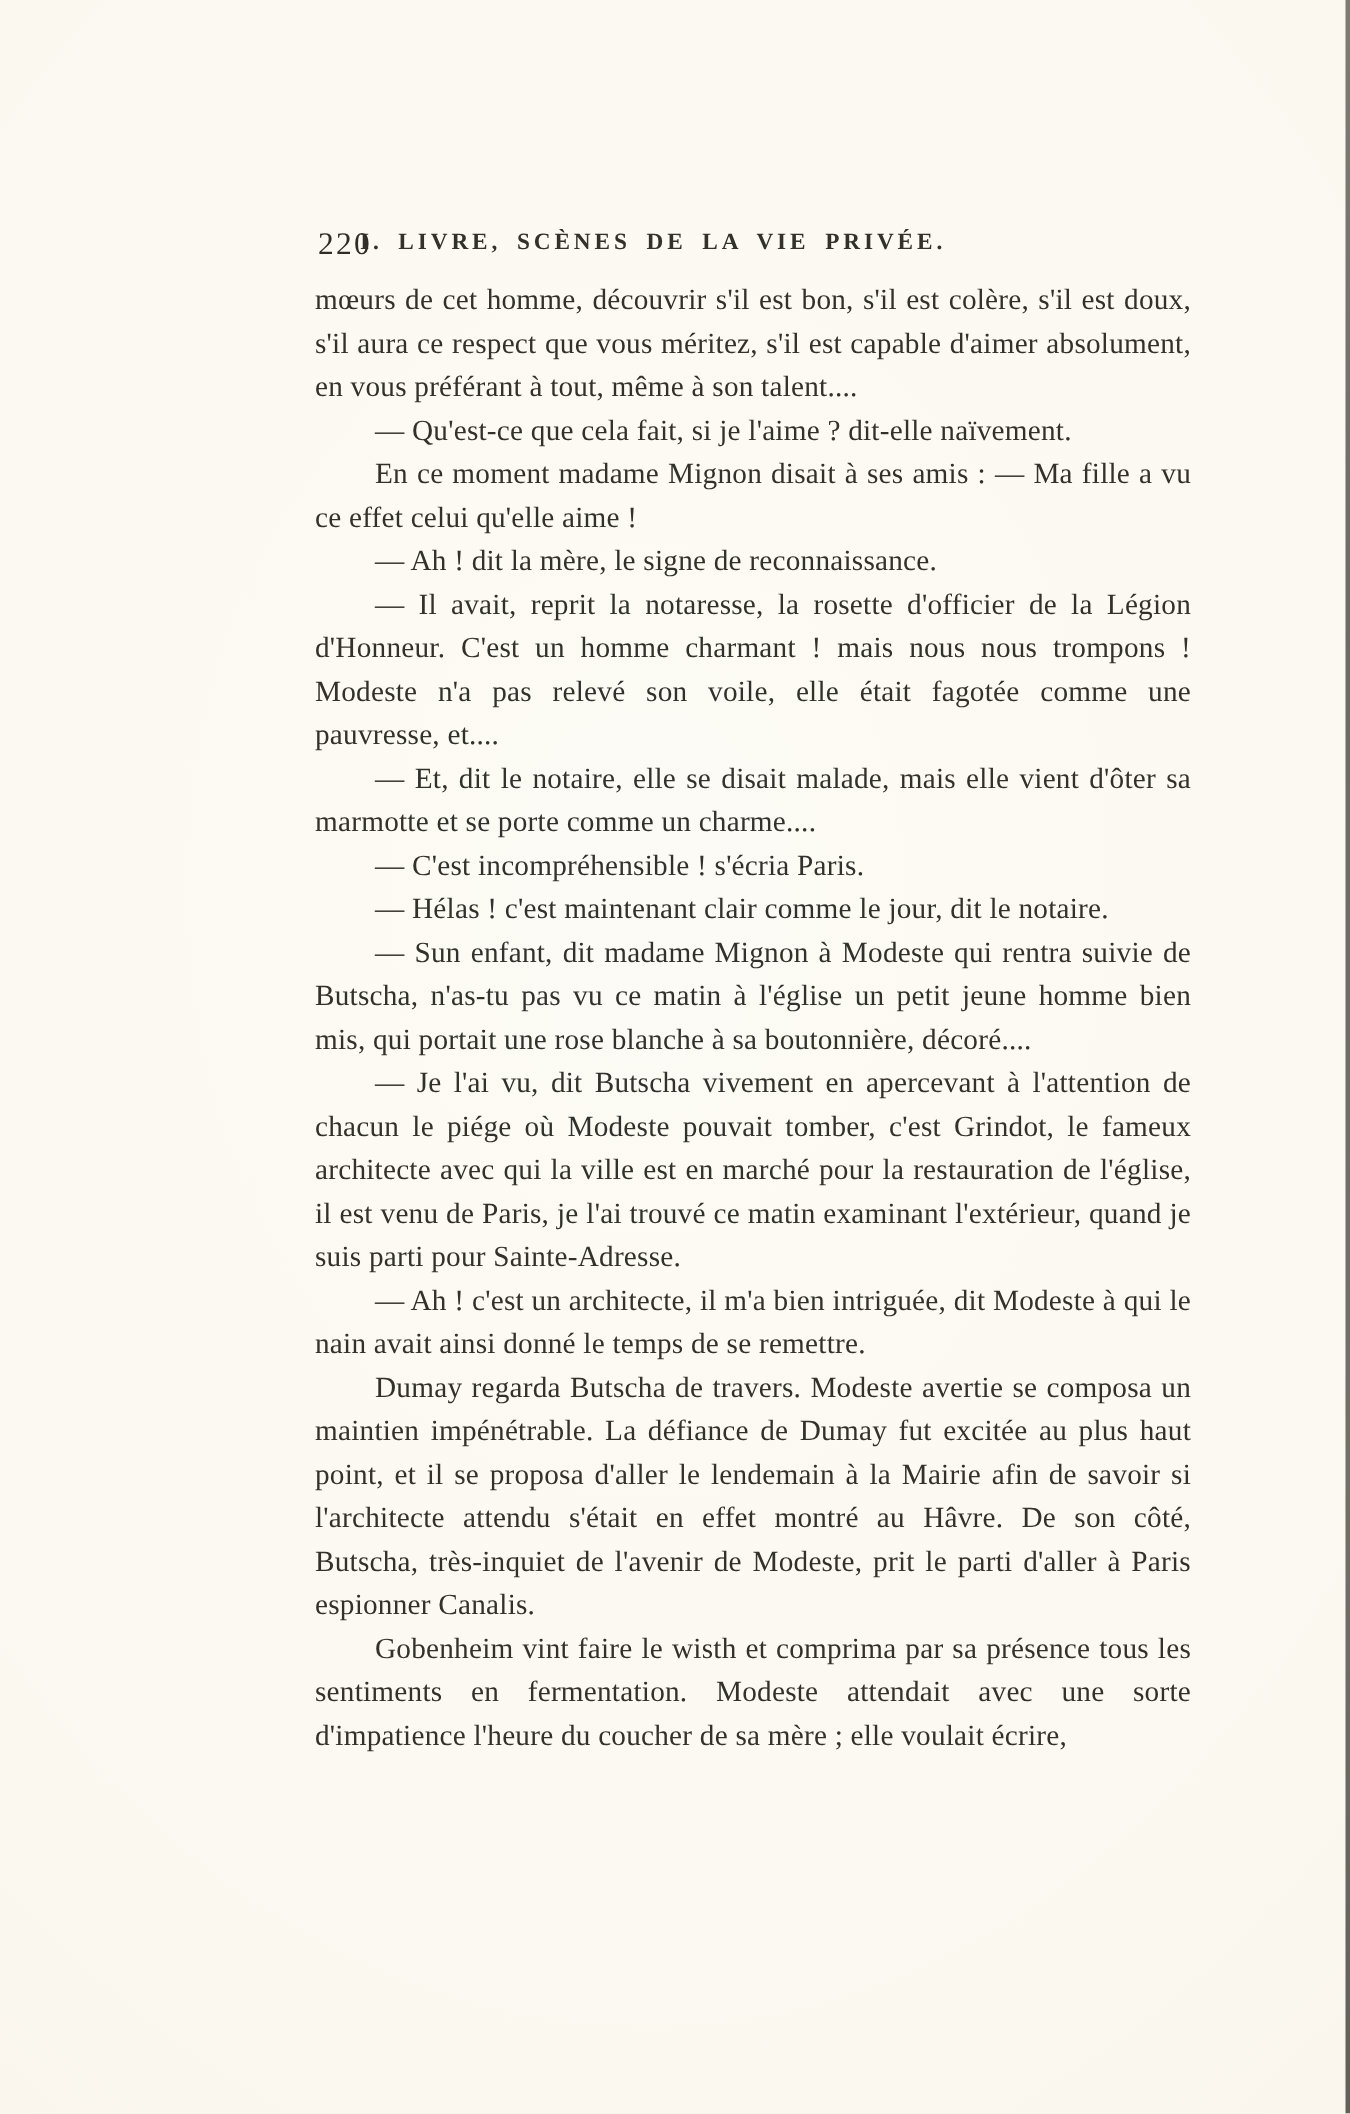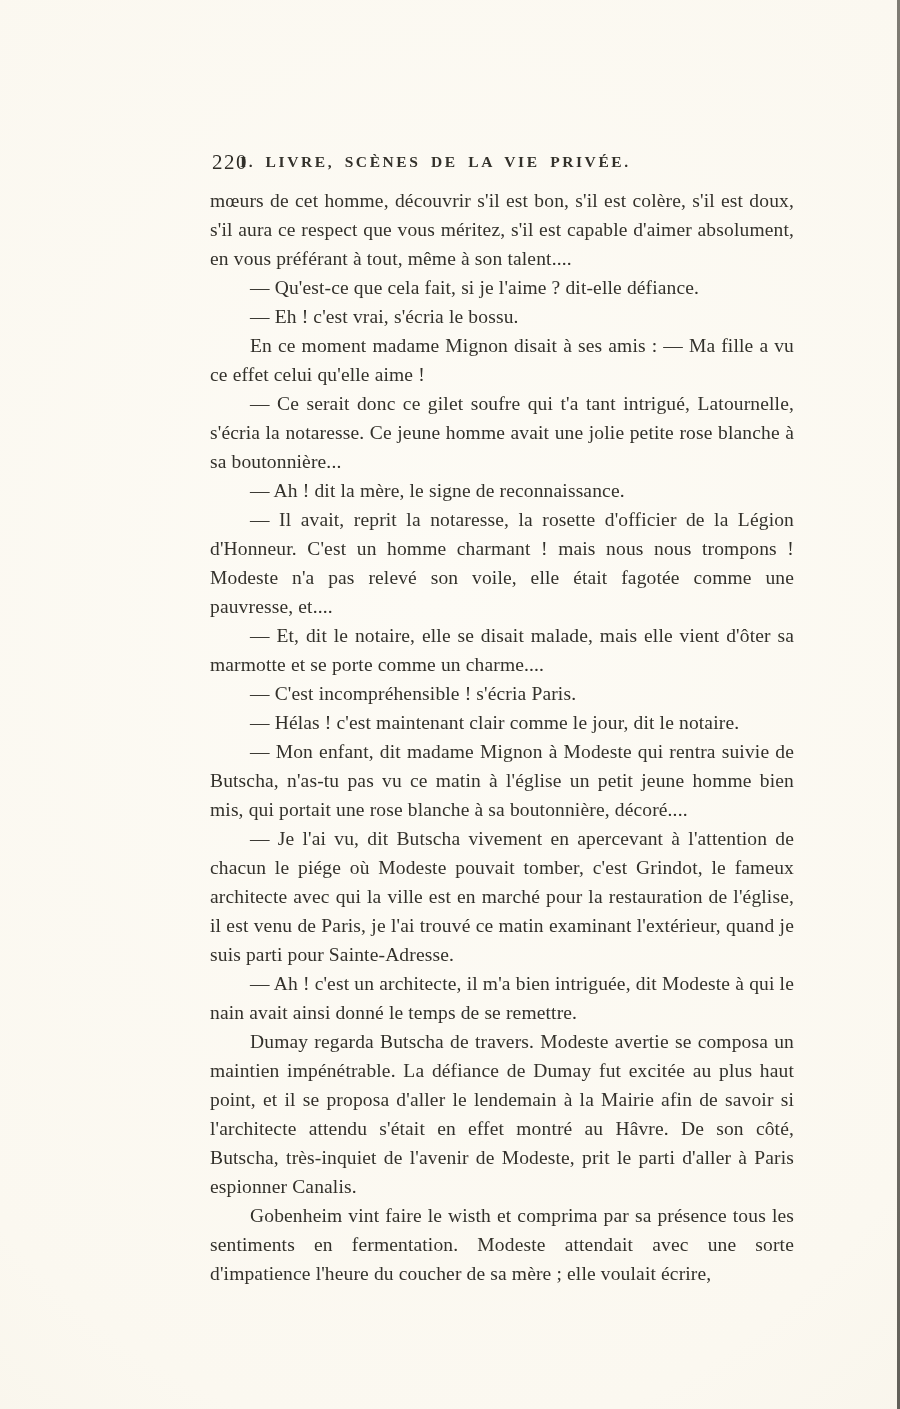--- a/index.html
+++ b/index.html
@@ -80,30 +80,28 @@
 
 <div class="page">
 
   <div class="header">
     <span class="page-number">220</span>
     <span class="running-title">I. LIVRE, SCÈNES DE LA VIE PRIVÉE.</span>
   </div>
 
   <div class="text-block">
     <p class="noindent">mœurs de cet homme, découvrir s'il est bon, s'il est colère, s'il est doux, s'il aura ce respect que vous méritez, s'il est capable d'aimer absolument, en vous préférant à tout, même à son talent....</p>
-    <p>— Qu'est-ce que cela fait, si je l'aime ? dit-elle défiance.</p>
-    <p>— Eh ! c'est vrai, s'écria le bossu.</p>
+    <p>— Qu'est-ce que cela fait, si je l'aime ? dit-elle naïvement.</p>
     <p>En ce moment madame Mignon disait à ses amis : — Ma fille a vu ce effet celui qu'elle aime !</p>
-    <p>— Ce serait donc ce gilet soufre qui t'a tant intrigué, Latournelle, s'écria la notaresse. Ce jeune homme avait une jolie petite rose blanche à sa boutonnière...</p>
     <p>— Ah ! dit la mère, le signe de reconnaissance.</p>
     <p>— Il avait, reprit la notaresse, la rosette d'officier de la Légion d'Honneur. C'est un homme charmant ! mais nous nous trompons ! Modeste n'a pas relevé son voile, elle était fagotée comme une pauvresse, et....</p>
     <p>— Et, dit le notaire, elle se disait malade, mais elle vient d'ôter sa marmotte et se porte comme un charme....</p>
     <p>— C'est incompréhensible ! s'écria Paris.</p>
     <p>— Hélas ! c'est maintenant clair comme le jour, dit le notaire.</p>
-    <p>— Mon enfant, dit madame Mignon à Modeste qui rentra suivie de Butscha, n'as-tu pas vu ce matin à l'église un petit jeune homme bien mis, qui portait une rose blanche à sa boutonnière, décoré....</p>
+    <p>— Sun enfant, dit madame Mignon à Modeste qui rentra suivie de Butscha, n'as-tu pas vu ce matin à l'église un petit jeune homme bien mis, qui portait une rose blanche à sa boutonnière, décoré....</p>
     <p>— Je l'ai vu, dit Butscha vivement en apercevant à l'attention de chacun le piége où Modeste pouvait tomber, c'est Grindot, le fameux architecte avec qui la ville est en marché pour la restauration de l'église, il est venu de Paris, je l'ai trouvé ce matin examinant l'extérieur, quand je suis parti pour Sainte-Adresse.</p>
     <p>— Ah ! c'est un architecte, il m'a bien intriguée, dit Modeste à qui le nain avait ainsi donné le temps de se remettre.</p>
     <p>Dumay regarda Butscha de travers. Modeste avertie se composa un maintien impénétrable. La défiance de Dumay fut excitée au plus haut point, et il se proposa d'aller le lendemain à la Mairie afin de savoir si l'architecte attendu s'était en effet montré au Hâvre. De son côté, Butscha, très-inquiet de l'avenir de Modeste, prit le parti d'aller à Paris espionner Canalis.</p>
     <p>Gobenheim vint faire le wisth et comprima par sa présence tous les sentiments en fermentation. Modeste attendait avec une sorte d'impatience l'heure du coucher de sa mère ; elle voulait écrire,</p>
   </div>
 
   <div class="edge-line"></div>
 
 </div>
 

